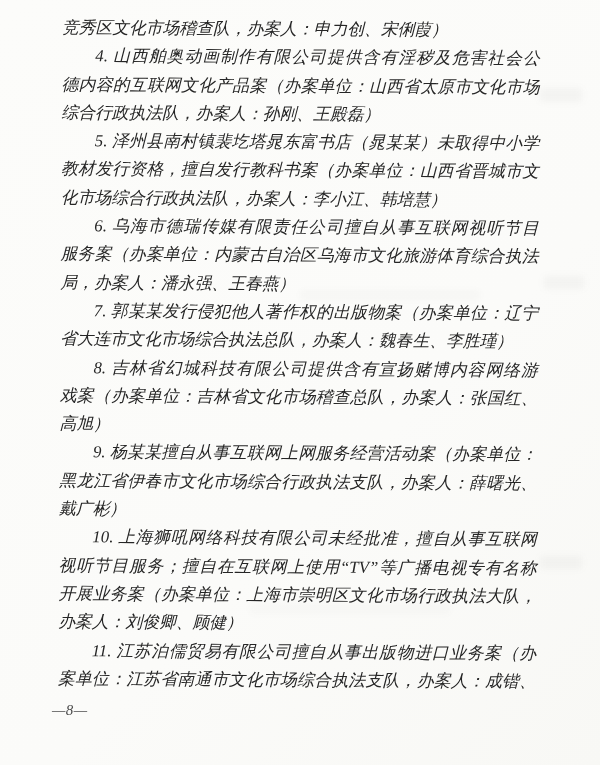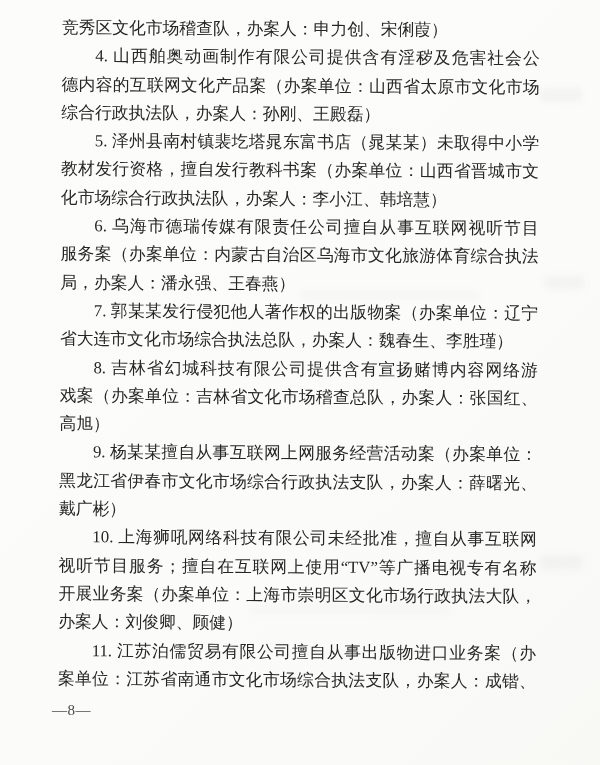--- a/index.html
+++ b/index.html
@@ -12,20 +12,21 @@
     background: #f6f6f4;
     font-family: "Liberation Serif", "DejaVu Serif", serif;
     overflow: hidden;
   }
   .page {
     position: relative;
     width: 600px;
     height: 765px;
     background: linear-gradient(135deg, #fcfcfa 0%, #fbfbf9 60%, #f8f8f5 100%);
     overflow: hidden;
+    font-style: italic;
   }
   .textblock {
     position: absolute;
     left: 62px;
     top: 14px;
     width: 478px;
     color: #262626;
     font-size: 16.8px;
     line-height: 28.3px;
     transform: rotate(0.35deg);

